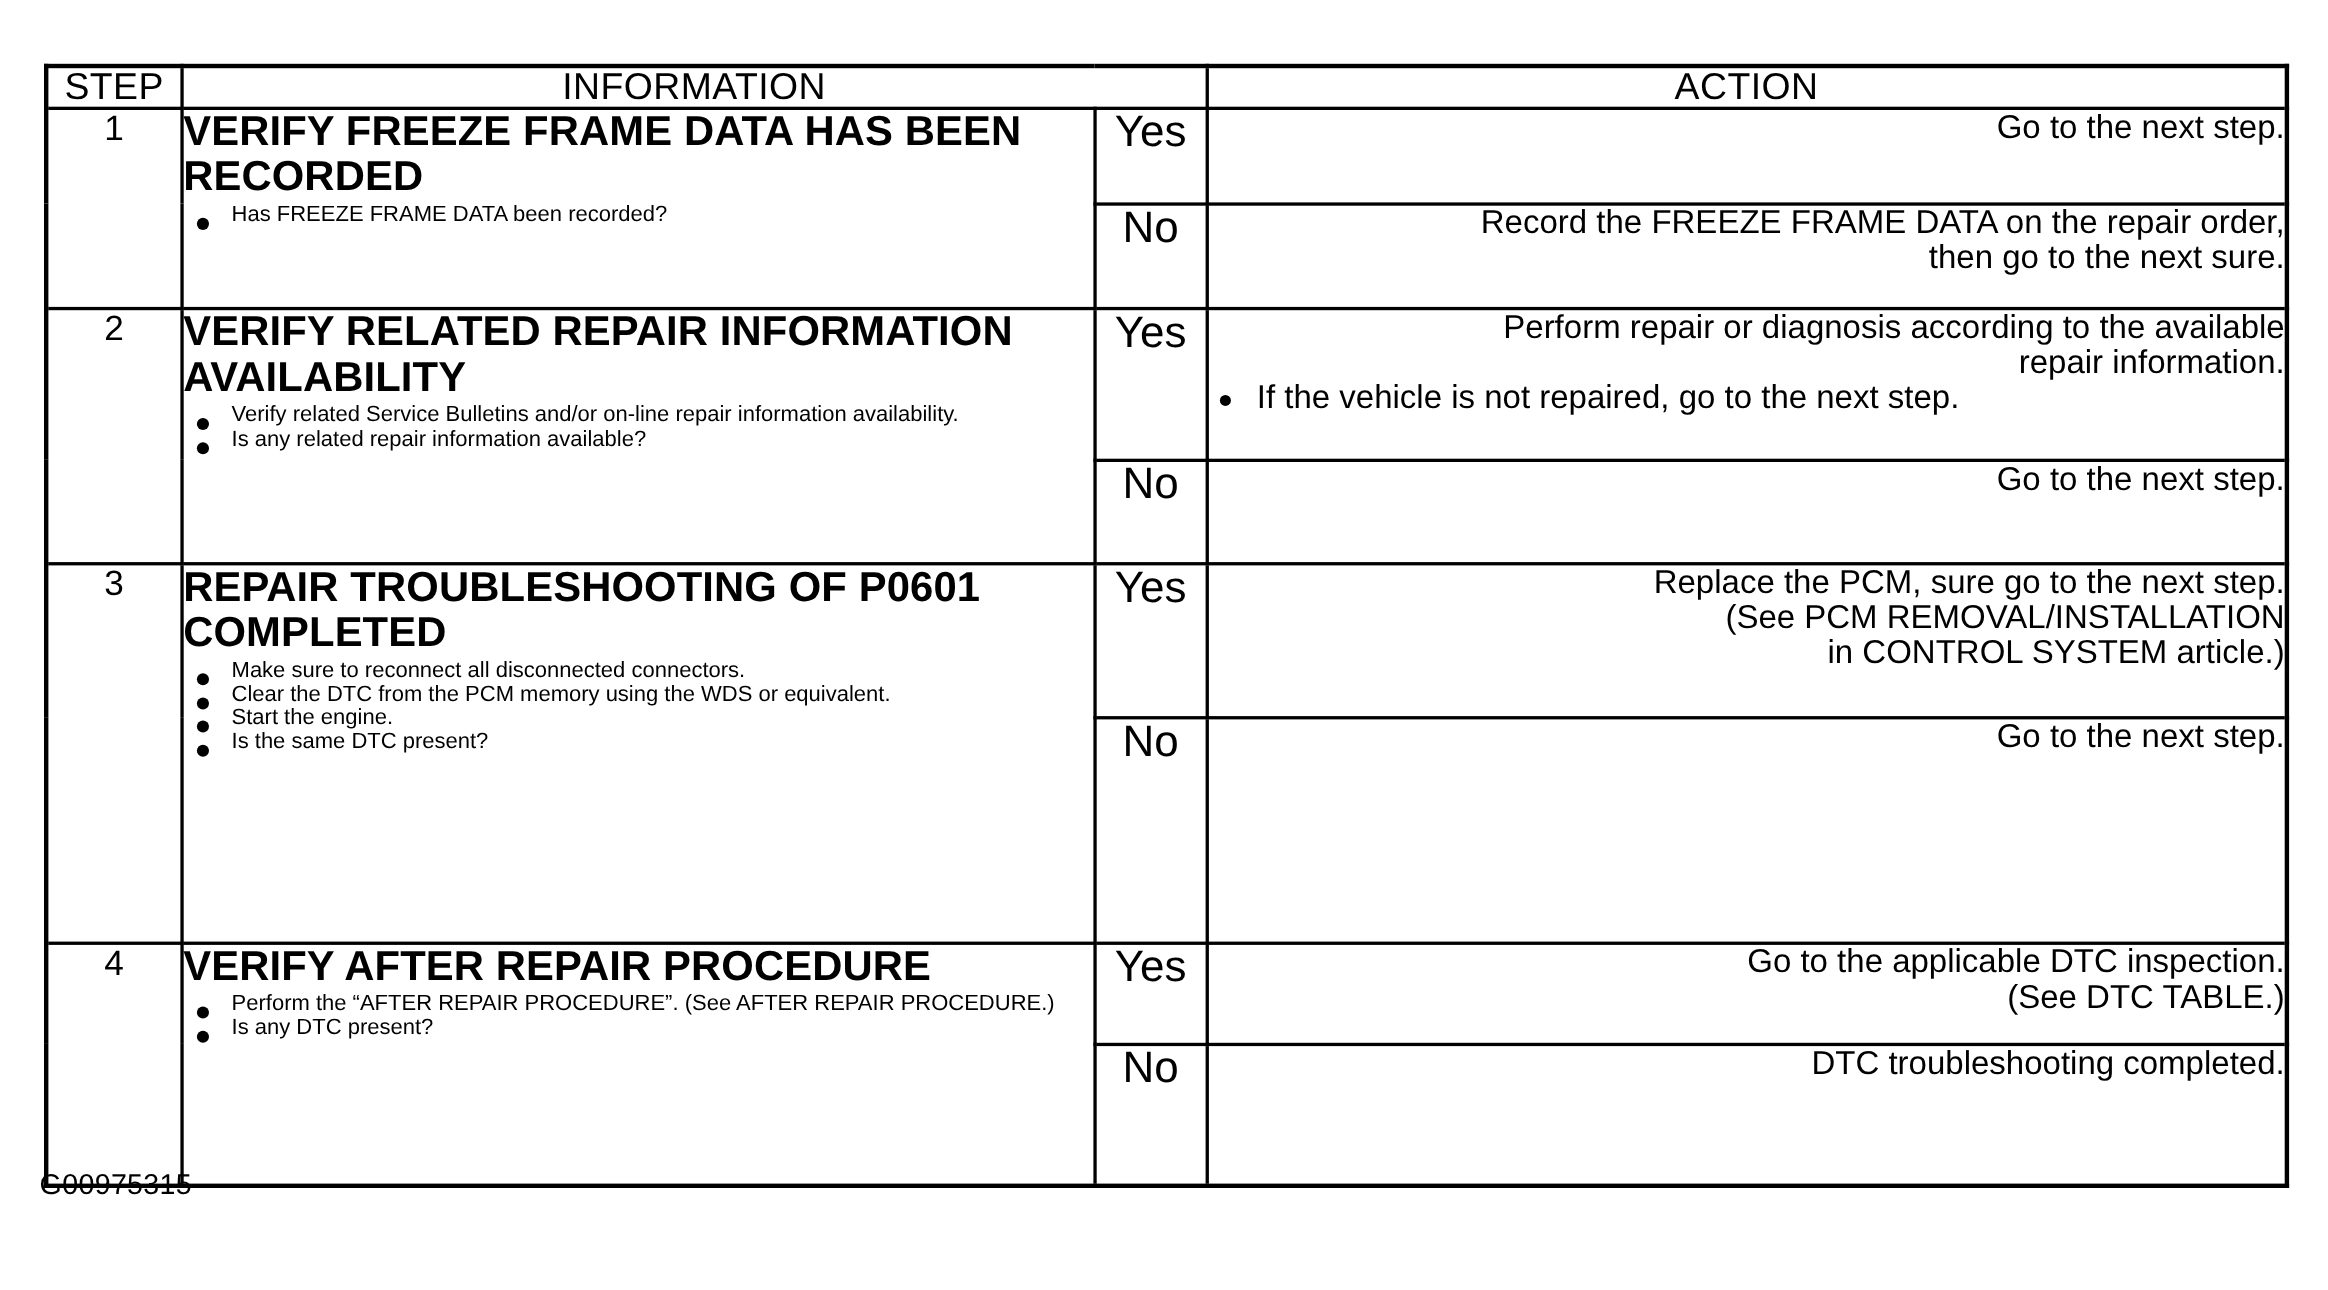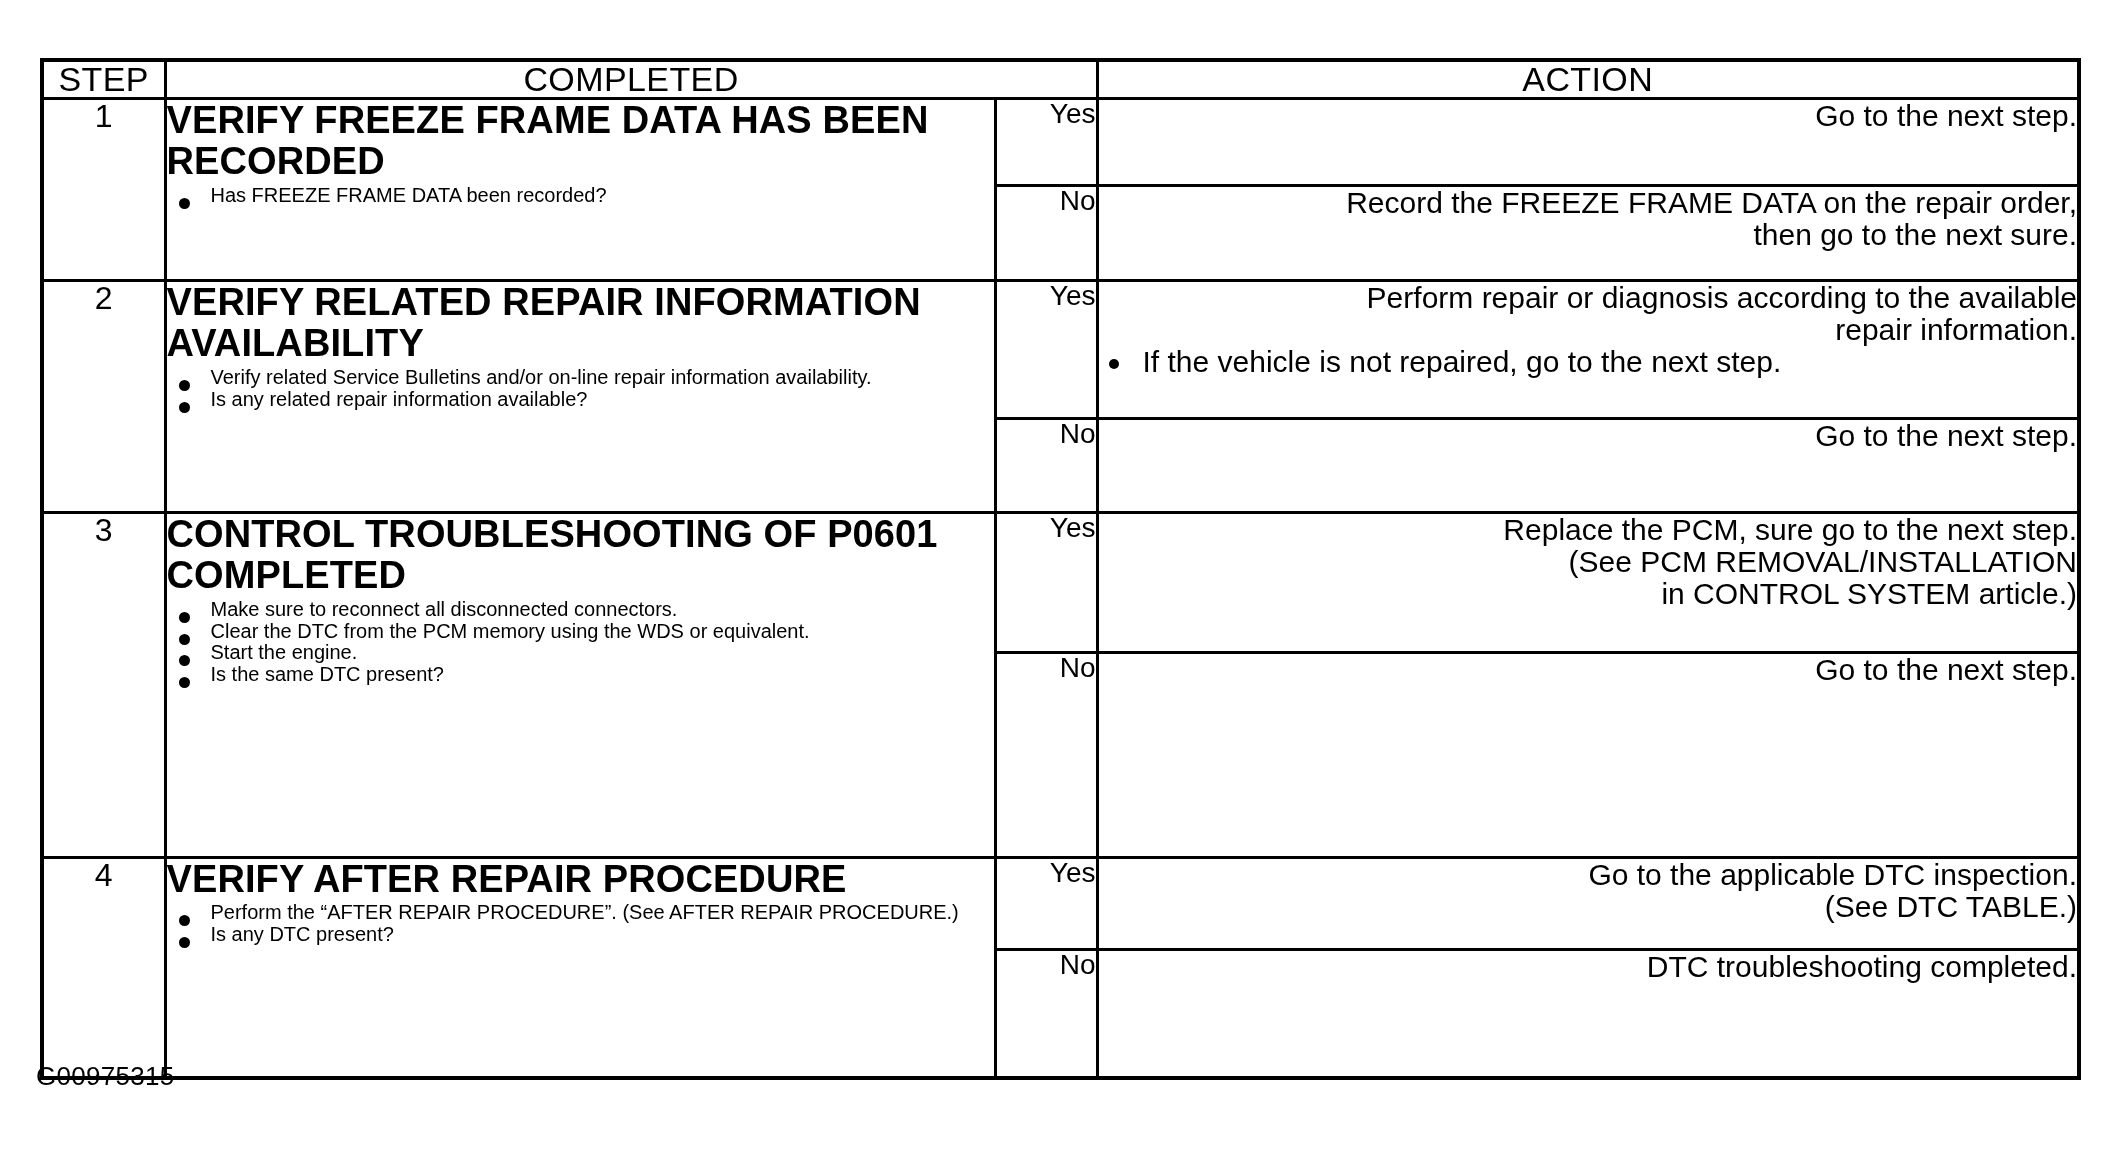--- a/index.html
+++ b/index.html
@@ -97,22 +97,22 @@
     left: 12px;
     top: 13px;
     width: 11px;
     height: 11px;
     background: #000;
     border-radius: 50%;
   }
 
   
   .yn-cell {
-    text-align: right;
-    font-size: 28px;
+    text-align: center;
+    font-size: 40px;
     padding-top: 7px;
     line-height: 1.0;
   }
 
   
   .action-cell {
     padding: 5px 8px 8px 12px;
     font-size: 30px;
     line-height: 1.07;
   }
@@ -168,21 +168,21 @@
     <colgroup>
       <col class="c-step">
       <col class="c-inspect">
       <col class="c-yn">
       <col class="c-action">
     </colgroup>
 
     <thead>
       <tr>
         <th class="hdr-cell">STEP</th>
-        <th class="hdr-cell" colspan="2">COMPLETED</th>
+        <th class="hdr-cell" colspan="2">INFORMATION</th>
         <th class="hdr-cell">ACTION</th>
       </tr>
     </thead>
 
     <tbody>
 
       <tr>
         <td class="step-cell" rowspan="2">1</td>
         <td class="inspect-cell" rowspan="2">
           <div class="insp-title">VERIFY FREEZE FRAME DATA HAS BEEN RECORDED</div>
@@ -224,21 +224,21 @@
       <tr>
         <td class="yn-cell r2b">No</td>
         <td class="action-cell r2b">
           <p>Go to the next step.</p>
         </td>
       </tr>
 
       <tr>
         <td class="step-cell" rowspan="2">3</td>
         <td class="inspect-cell" rowspan="2">
-          <div class="insp-title">CONTROL TROUBLESHOOTING OF P0601 COMPLETED</div>
+          <div class="insp-title">REPAIR TROUBLESHOOTING OF P0601 COMPLETED</div>
           <ul class="insp-list">
             <li><span class="dot"></span><span>Make sure to reconnect all disconnected connectors.</span></li>
             <li><span class="dot"></span><span>Clear the DTC from the PCM memory using the WDS or equivalent.</span></li>
             <li><span class="dot"></span><span>Start the engine.</span></li>
             <li><span class="dot"></span><span>Is the same DTC present?</span></li>
           </ul>
         </td>
         <td class="yn-cell r3a">Yes</td>
         <td class="action-cell r3a">
           <p>Replace the PCM, sure go to the next step.</p>

